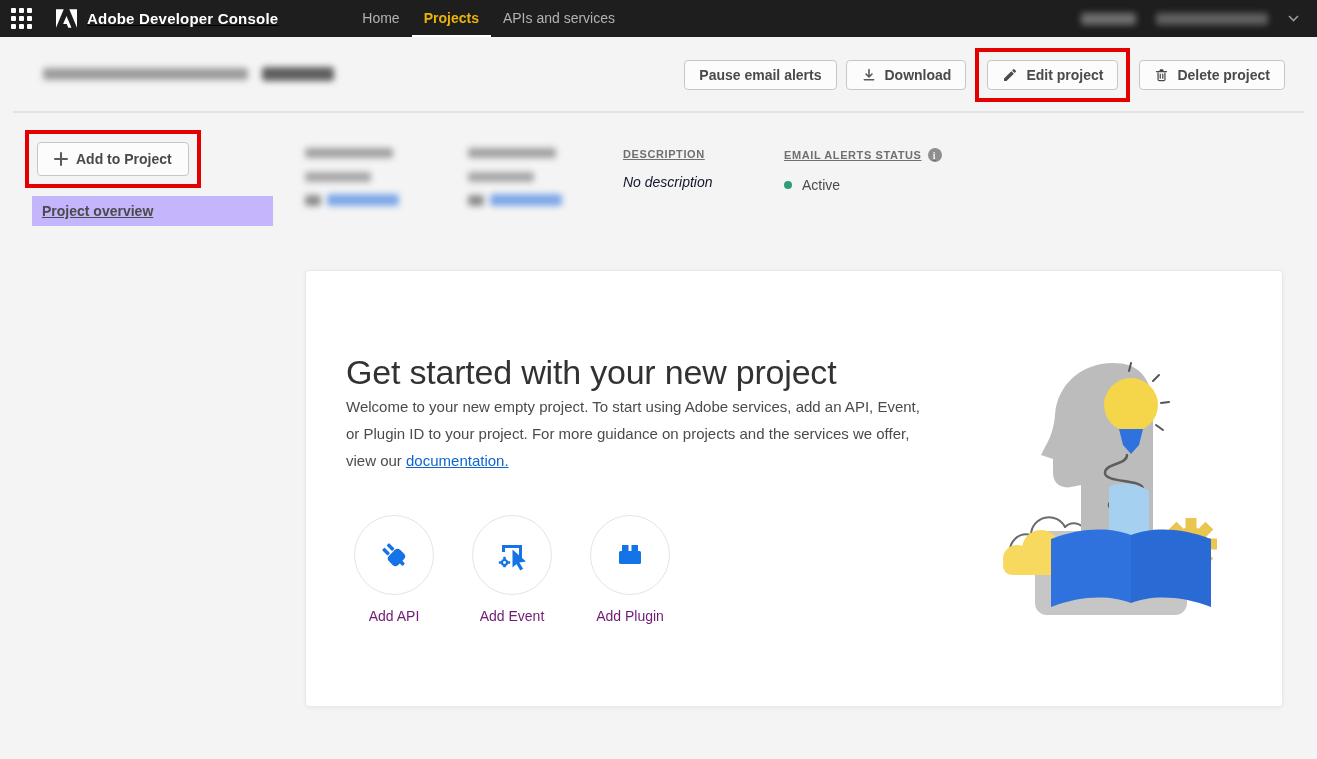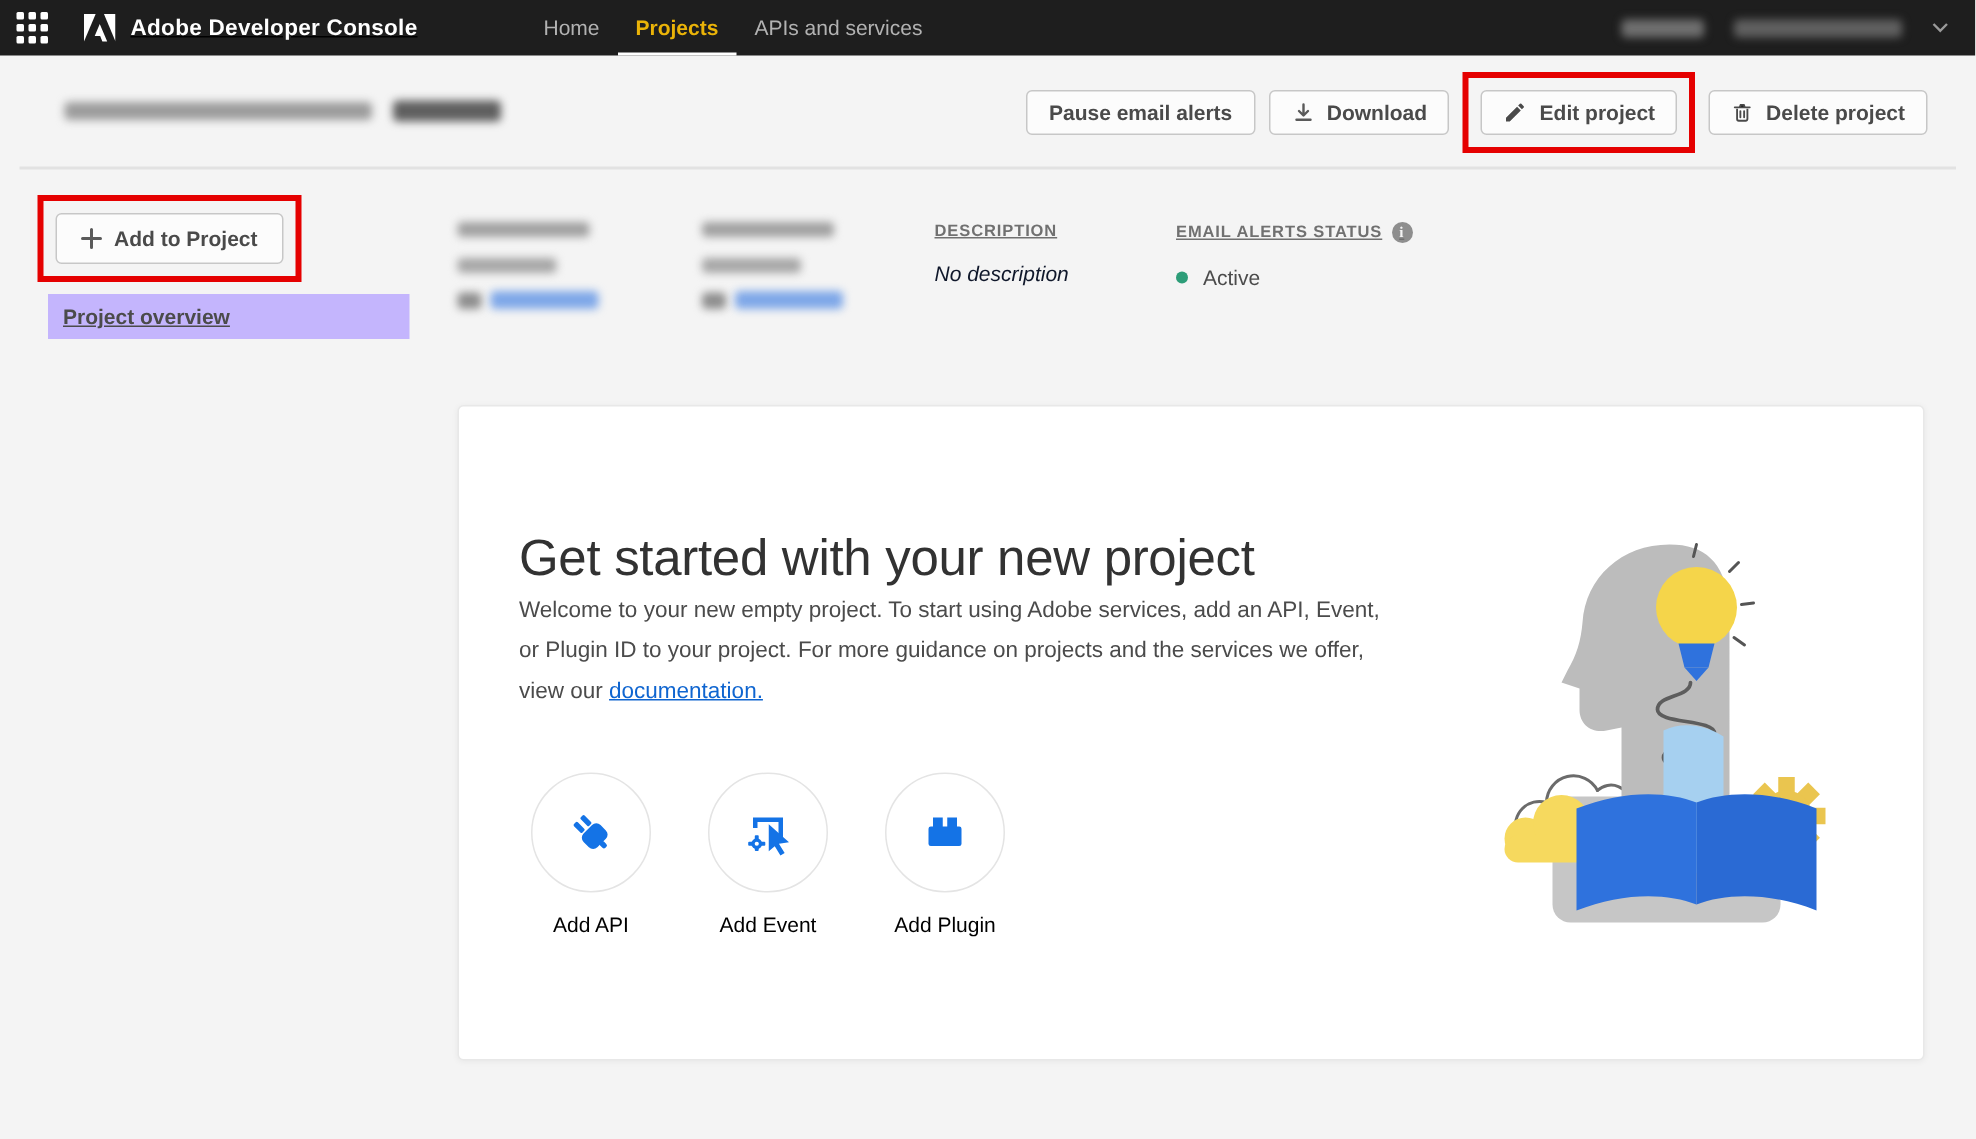--- a/index.html
+++ b/index.html
@@ -56,21 +56,21 @@
   .statusrow .txt { font-size:14px; color:#4b4b4b; }
 
   
   .card { position:absolute; left:305px; top:270px; width:978px; height:437px; background:#fff; border:1px solid #e8e8e8; border-radius:4px; box-shadow:0 1px 4px rgba(0,0,0,.05); }
   .card h1 { position:absolute; left:40px; top:62px; font-size:34px; font-weight:normal; color:#323232; letter-spacing:-.2px;margin-top:20px; }
   .card p { position:absolute; left:40px; top:122px; width:585px; font-size:15px; line-height:27px; color:#4b4b4b; }
   .card p a { color:#0f65d0; text-decoration:underline; cursor:pointer; }
   .actions { position:absolute; left:48px; top:244px; display:flex; gap:38px; }
   .action { width:80px; display:flex; flex-direction:column; align-items:center; cursor:pointer; }
   .circle { width:80px; height:80px; border-radius:50%; background:#fff; border:1px solid #e4e4e4; display:flex; align-items:center; justify-content:center; }
-  .action .lbl { margin-top:13px; font-size:14px; color:#000000; white-space:nowrap;text-align:center; }
+  .action .lbl { margin-top:13px; font-size:14px; color:#701a75; white-space:nowrap;text-align:center; }
   .illus { position:absolute; left:695px; top:88px; width:235px; height:265px; }
 </style>
 </head>
 <body>
 
 <div class="page">
 
   <div class="topbar">
     <div class="gridbtn">
       <div class="grid9">

